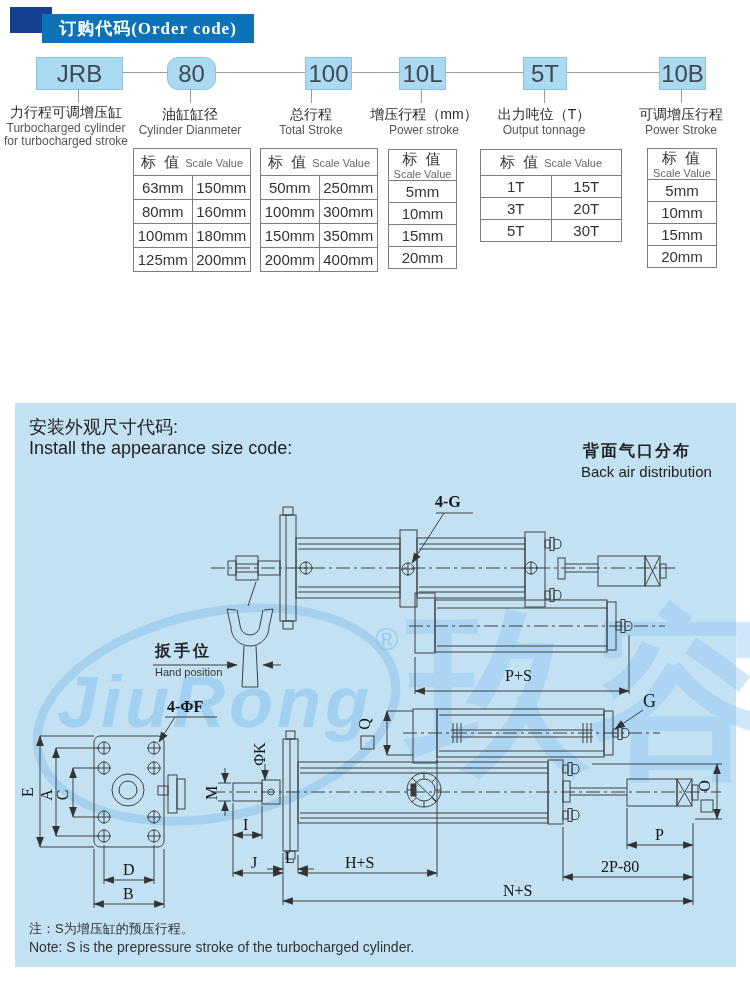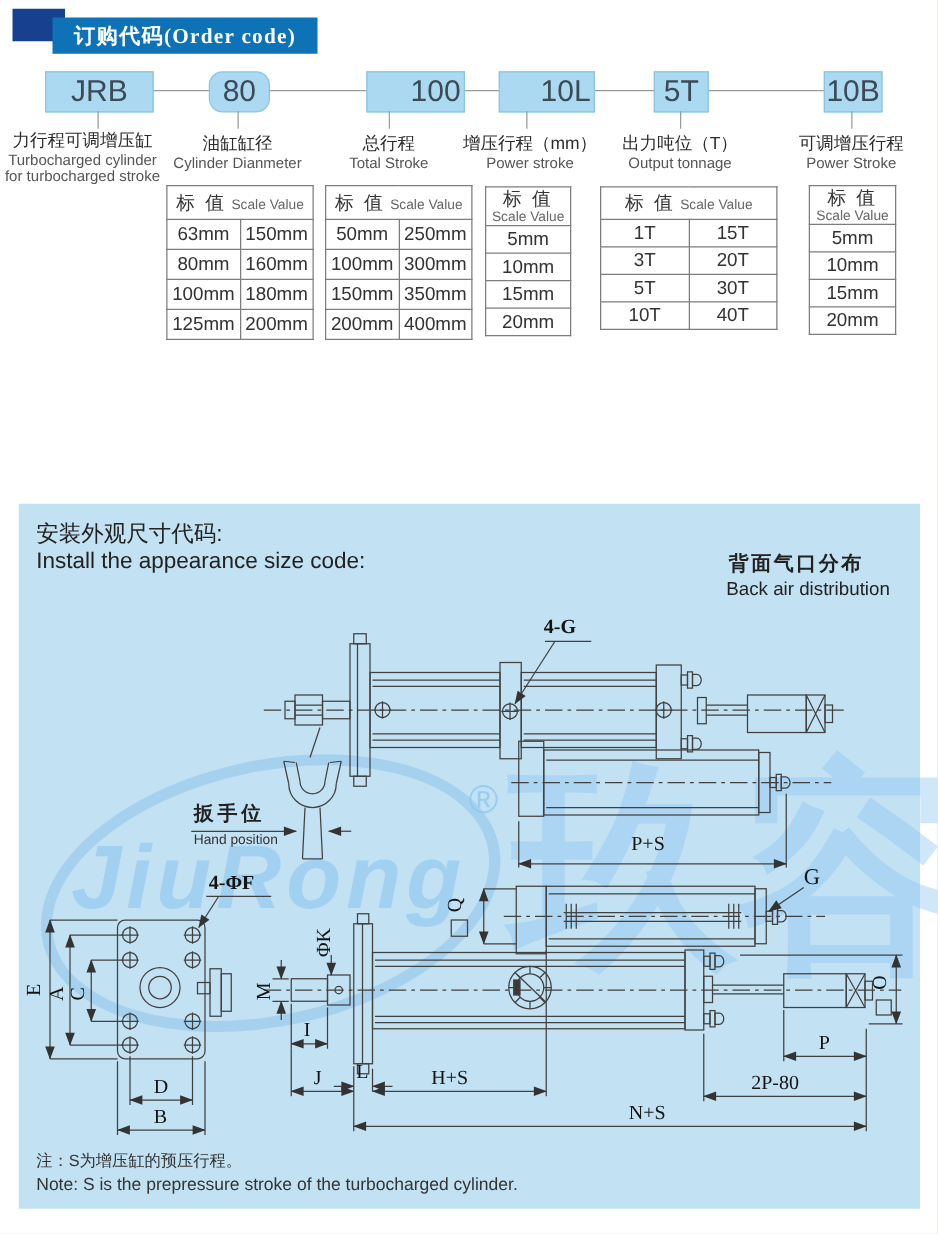--- a/index.html
+++ b/index.html
@@ -58,24 +58,24 @@
 </div>
 
 <div class="connector"></div>
 
 <div class="code-box" style="left:36px;width:85px;">
     <span>JRB</span>
   </div>
 <div class="code-box" style="left:167px;width:47px;border-radius:11px;">
     <span>80</span>
   </div>
-<div class="code-box" style="left:293px;width:45px;padding-left:32px;">
+<div class="code-box" style="left:305px;width:45px;">
     <span>100</span>
   </div>
-<div class="code-box" style="left:399px;width:45px;padding-left:30px;">
+<div class="code-box" style="left:399px;width:45px;">
     <span>10L</span>
   </div>
 <div class="code-box" style="left:523px;width:42px;">
     <span>5T</span>
   </div>
 <div class="code-box" style="left:659px;width:45px;">
     <span>10B</span>
   </div>
 
 <div class="stub" style="left:78px;"></div>
@@ -176,24 +176,20 @@
         <td>1T</td>
         <td>15T</td>
       </tr>
   <tr style="height:22px;">
         <td>3T</td>
         <td>20T</td>
       </tr>
   <tr style="height:22px;">
         <td>5T</td>
         <td>30T</td>
-      </tr>
-  <tr style="height:22px;">
-        <td>10T</td>
-        <td>40T</td>
       </tr>
 </tbody>
   </table>
 
 <table class="val" style="left:647px;top:148px;width:70px;">
   <tbody>
       <tr style="height:29px;">
         <td class="hd2"><span class="hd-cn">标 值</span><span class="hd-en">Scale Value</span></td>
       </tr>
   <tr style="height:22px;">

